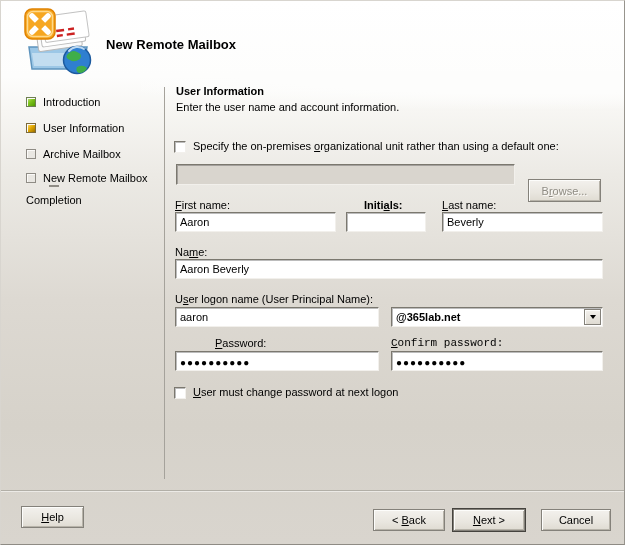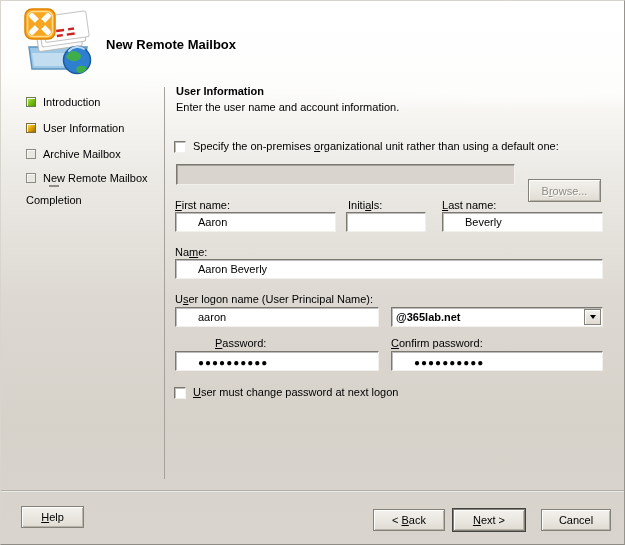--- a/index.html
+++ b/index.html
@@ -23,21 +23,21 @@
   .sq.current{background:linear-gradient(135deg,#ffe27a 0%,#e3a800 50%,#996e00 100%);border-color:#7c6a3a;}
 
   .sec-title{position:absolute;left:175px;top:84px;font-weight:bold;}
   .sec-desc{position:absolute;left:175px;top:100px;}
 
   .lbl{position:absolute;white-space:nowrap;}
   .ak{text-decoration:underline;}
 
   .tb{position:absolute;background:#fff;border:1px solid;border-color:#7b786f #f2f0ec #f2f0ec #7b786f;
       box-shadow:inset 1px 1px 0 rgba(64,64,64,.35);font:11px "Liberation Sans",sans-serif;
-      padding:2px 22px;margin:0;color:#000;outline:none;}
+      padding:2px 4px;margin:0;color:#000;outline:none;}
   .tb:disabled,.tb.disabled{background:#d9d5ce;color:#777;}
   .pw{font-size:10px;font-weight:bold;letter-spacing:1px;padding-top:4px;}
 
   .cb{position:absolute;width:12px;height:12px;background:#fff;border:1px solid;
       border-color:#7b786f #f2f0ec #f2f0ec #7b786f;box-shadow:inset 1px 1px 0 rgba(64,64,64,.35);}
 
   .btn{position:absolute;display:flex;align-items:center;justify-content:center;white-space:nowrap;
       background:linear-gradient(180deg,#f3f1ed 0%,#e9e6df 60%,#dfdbd2 100%);
       border:1px solid #84817a;box-shadow:inset 1px 1px 0 #fdfdfb,inset -1px -1px 0 #b7b3a9;
       font:11px "Liberation Sans",sans-serif;color:#000;cursor:default;}
@@ -117,42 +117,42 @@
   <span class="lbl" style="left:192px;top:139px;"><span>Specify the on-premises </span><span class="ak">o</span><span>rganizational unit rather than using a default one:</span></span>
 
   <input class="tb disabled" style="left: 175px; top: 163px; width: 339px; height: 21px;" disabled="" value="">
   <div class="btn disabled" style="left:527px;top:162px;width:73px;height:23px;margin-top:16px;">
     <span><span>B</span><span class="ak">r</span><span>owse...</span></span>
   </div>
 
   <span class="lbl" style="left:174px;top:198px;"><span></span><span class="ak">F</span><span>irst name:</span></span>
   <input class="tb" style="left: 174px; top: 211px; width: 161px; height: 20px;" value="Aaron">
 
-  <span class="lbl" style="left:347px;top:198px;"><span>Initi</span><span class="ak">a</span><span>ls:</span></span>
+  <span class="lbl" style="left:363px;top:198px;font-weight:bold;"><span>Initi</span><span class="ak">a</span><span>ls:</span></span>
   <input class="tb" style="left: 345px; top: 211px; width: 80px; height: 20px;" value="">
 
   <span class="lbl" style="left:441px;top:198px;"><span></span><span class="ak">L</span><span>ast name:</span></span>
   <input class="tb" style="left: 441px; top: 211px; width: 161px; height: 20px;" value="Beverly">
 
   <span class="lbl" style="left:174px;top:245px;"><span>Na</span><span class="ak">m</span><span>e:</span></span>
   <input class="tb" style="left: 174px; top: 258px; width: 428px; height: 20px;" value="Aaron Beverly">
 
   <span class="lbl" style="left:174px;top:292px;"><span>U</span><span class="ak">s</span><span>er logon name (User Principal Name):</span></span>
   <input class="tb" style="left: 174px; top: 306px; width: 204px; height: 20px;" value="aaron">
   <div class="dd" style="left:390px;top:306px;width:212px;height:20px;font-weight:bold;">
     <span class="dd-text">@365lab.net</span>
     <span class="dd-btn">
         <span class="arrow-down"></span>
       </span>
   </div>
 
   <span class="lbl" style="left:174px;top:336px;padding-left:40px;"><span></span><span class="ak">P</span><span>assword:</span></span>
   <input class="tb pw" style="left: 174px; top: 350px; width: 204px; height: 20px;" value="●●●●●●●●●●">
 
-  <span class="lbl" style="left:390px;top:336px;"><span></span><span class="ak">C</span><span>onfirm password:</span></span>
+  <span class="lbl" style="left:390px;top:336px;font-family:Liberation Mono, monospace;"><span></span><span class="ak">C</span><span>onfirm password:</span></span>
   <input class="tb pw" style="left: 390px; top: 350px; width: 212px; height: 20px;" value="●●●●●●●●●●">
 
   <div class="cb" style="left:173px;top:386px;"></div>
   <span class="lbl" style="left:192px;top:385px;"><span></span><span class="ak">U</span><span>ser must change password at next logon</span></span>
 
   <div class="btn" style="left:20px;top:505px;width:63px;height:22px;">
     <span><span></span><span class="ak">H</span><span>elp</span></span>
   </div>
   <div class="btn" style="left:372px;top:508px;width:72px;height:22px;">
     <span><span>&lt; </span><span class="ak">B</span><span>ack</span></span>

